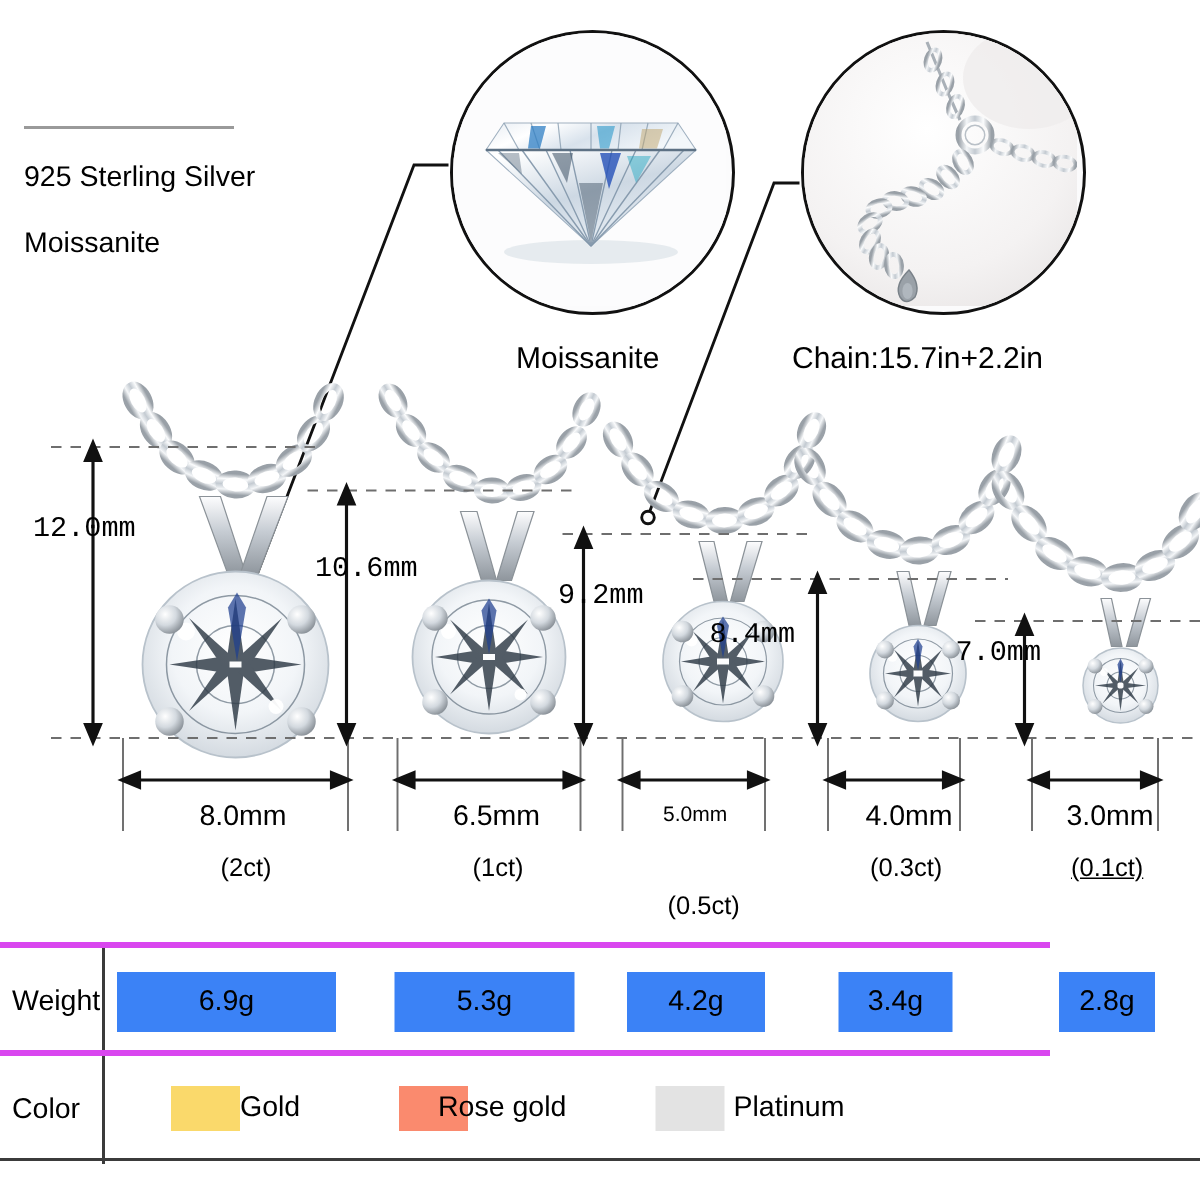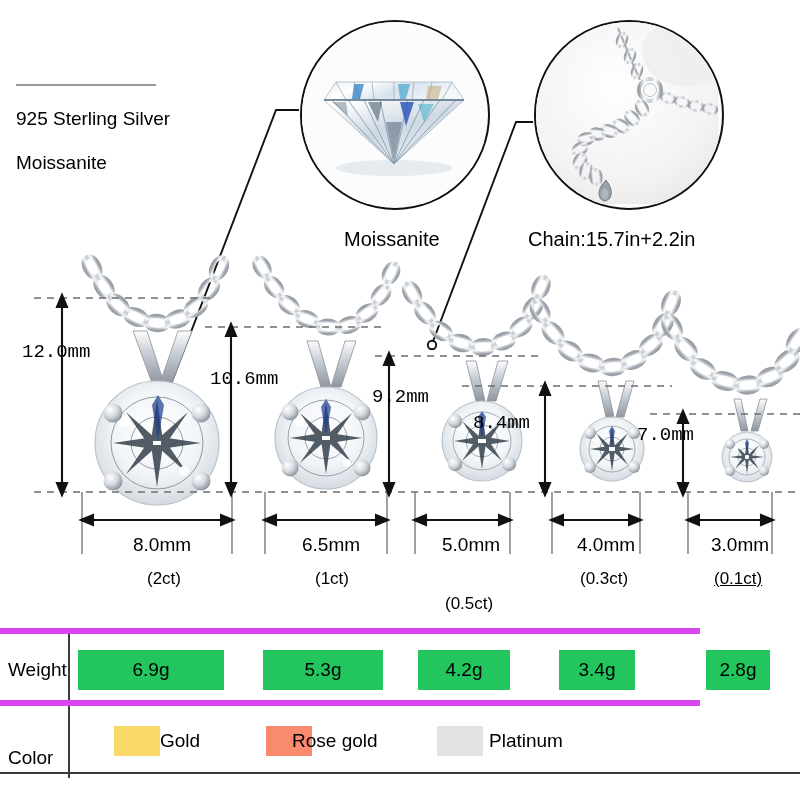--- a/index.html
+++ b/index.html
@@ -19,24 +19,24 @@
          background:#fbfbfc;}
   .inset-cap{position:absolute;font-size:20px;white-space:nowrap;}
 
   
   .dim{position:absolute;font-size:19px;white-space:nowrap;font-family:Liberation Mono, monospace;}
   .ct{position:absolute;font-size:17px;white-space:nowrap;text-align:center;margin-left:17px;}
 
   
   .tbl{position:absolute;left:0;width:800px;}
   .trow{position:relative;width:700px;box-sizing:border-box;
-        border-top:6px solid #d946ef;}
+        border-top:4px solid #d946ef;}
   .tlabel{position:absolute;left:8px;font-size:19px;}
   .tvdiv{position:absolute;width:2px;background:#3b3b3b;}
-  .wbox{position:absolute;background:#22c55e;display:flex;align-items:center;
+  .wbox{position:absolute;background:#3b82f6;display:flex;align-items:center;
         justify-content:center;font-size:19px;}
   .swatch{position:absolute;}
   .swlabel{position:absolute;font-size:19px;white-space:nowrap;}
 </style>
 </head>
 <body>
 
 <div id="stage">
 
   <div class="mat-rule"></div>
@@ -451,21 +451,21 @@
   </svg>
 
   <div class="dim" style="left:22px;top:341px;">12.0mm</div>
   <div class="dim" style="left:210px;top:368px;">10.6mm</div>
   <div class="dim" style="left:372px;top:386px;">9.2mm</div>
   <div class="dim" style="left:473px;top:412px;">8.4mm</div>
   <div class="dim" style="left:637px;top:424px;">7.0mm</div>
 
   <div class="ct" style="left:116px;top:534px;font-size:19px;">8.0mm</div>
   <div class="ct" style="left:285px;top:534px;font-size:19px;">6.5mm</div>
-  <div class="ct" style="left:425px;top:534px;font-size:19px;text-align:center;">5.0mm</div>
+  <div class="ct" style="left:425px;top:534px;font-size:14px;text-align:center;">5.0mm</div>
   <div class="ct" style="left:560px;top:534px;font-size:19px;">4.0mm</div>
   <div class="ct" style="left:694px;top:534px;font-size:19px;">3.0mm</div>
 
   <div class="ct" style="left:130px;top:569px;">(2ct)</div>
   <div class="ct" style="left:298px;top:569px;">(1ct)</div>
   <div class="ct" style="left:428px;top:594px;">(0.5ct)</div>
   <div class="ct" style="left:563px;top:569px;">(0.3ct)</div>
   <div class="ct" style="left:697px;top:569px;text-decoration:underline;">(0.1ct)</div>
 
   <div class="tbl" style="top:628px;">
@@ -474,21 +474,21 @@
       <div class="tlabel" style="top:25px;">Weight</div>
       <div class="tvdiv" style="left:68px;top:0;height:72px;"></div>
       <div class="wbox" style="left:78px;top:16px;width:146px;height:40px;">6.9g</div>
       <div class="wbox" style="left:263px;top:16px;width:120px;height:40px;">5.3g</div>
       <div class="wbox" style="left:418px;top:16px;width:92px;height:40px;">4.2g</div>
       <div class="wbox" style="left:559px;top:16px;width:76px;height:40px;">3.4g</div>
       <div class="wbox" style="left:706px;top:16px;width:64px;height:40px;">2.8g</div>
     </div>
 
     <div class="trow" style="height:72px;">
-      <div class="tlabel" style="top:41px;">Color</div>
+      <div class="tlabel" style="top:25px;">Color</div>
       <div class="tvdiv" style="left:68px;top:0;height:72px;"></div>
 
       <div class="swatch" style="left:114px;top:20px;width:46px;height:30px;background:#fad96b;"></div>
       <div class="swlabel" style="left:160px;top:24px;">Gold</div>
 
       <div class="swatch" style="left:266px;top:20px;width:46px;height:30px;background:#fa8a6e;"></div>
       <div class="swlabel" style="left:292px;top:24px;">Rose gold</div>
 
       <div class="swatch" style="left:437px;top:20px;width:46px;height:30px;background:#e3e3e3;"></div>
       <div class="swlabel" style="left:489px;top:24px;">Platinum</div>

